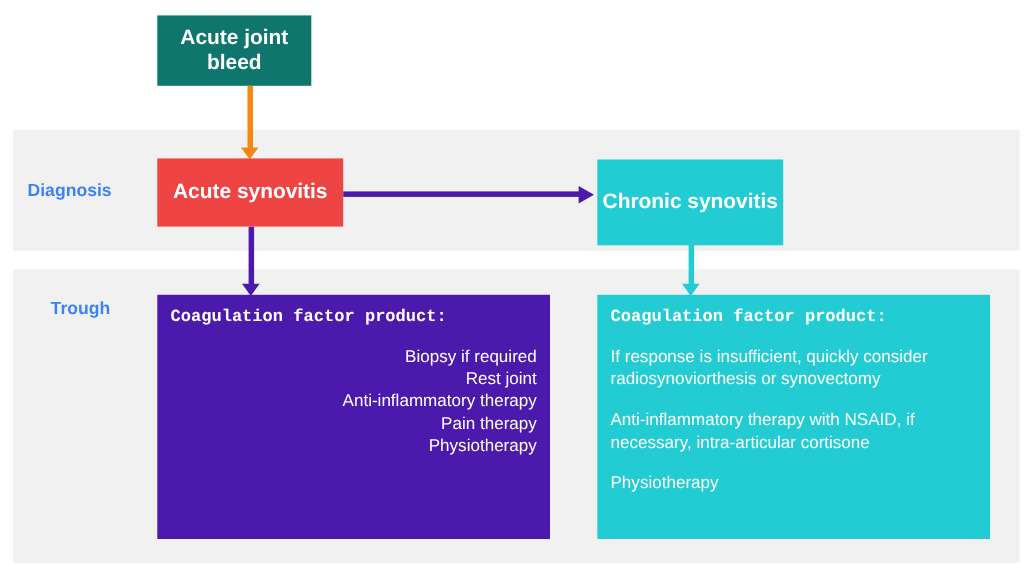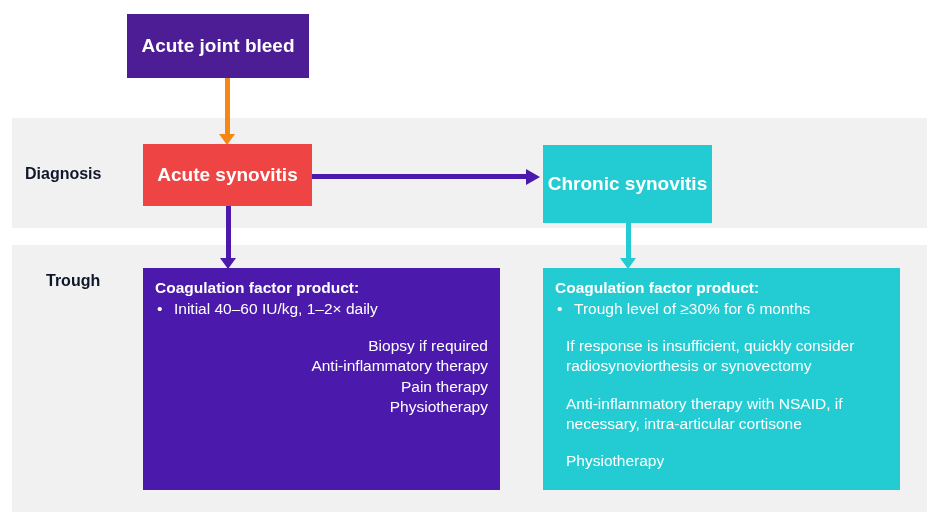--- a/index.html
+++ b/index.html
@@ -25,42 +25,42 @@
     background: #f1f1f1;
   }
   #band-diagnosis { left: 12px; top: 118px; width: 915px; height: 110px; }
   #band-therapy   { left: 12px; top: 245px; width: 915px; height: 267px; }
 
   
   .row-label {
     position: absolute;
     font-size: 16px;
     font-weight: bold;
-    color: #0f172a;
+    color: #3b82f6;
     white-space: nowrap;
   }
   #label-diagnosis { left: 25px; top: 165px; }
   #label-therapy   { left: 46px; top: 272px; }
 
   
   .node {
     position: absolute;
     box-sizing: border-box;
     display: flex;
     align-items: center;
     justify-content: center;
     text-align: center;
     color: #ffffff;
     font-weight: bold;
     font-size: 19px;
     line-height: 1.22;
   }
   #node-acute-joint-bleed {
-    left: 127px; top: 14px; width: 182px; height: 64px;
-    background: #4c1d95;
+    left: 143px; top: 14px; width: 140px; height: 64px;
+    background: #0f766e;
   }
   #node-acute-synovitis {
     left: 143px; top: 144px; width: 169px; height: 62px;
     background: #ef4444;
   }
   #node-chronic-synovitis {
     left: 543px; top: 145px; width: 169px; height: 78px;
     background: #23ccd3;
   }
 
@@ -77,39 +77,40 @@
     left: 143px; top: 268px; width: 357px; height: 222px;
     background: #4b19ac;
   }
   #panel-chronic-therapy {
     left: 543px; top: 268px; width: 357px; height: 222px;
     background: #23ccd3;
   }
   .panel .heading {
     font-weight: bold;
     margin: 0 0 1px 0;
+    font-family: Liberation Mono, monospace;
   }
   .panel ul {
     list-style: none;
     margin: 0;
     padding: 0;
   }
   .panel ul li {
     position: relative;
     padding-left: 19px;
     margin: 0;
   }
   .panel ul li::before {
     content: "\2022";
     position: absolute;
     left: 2px;
     top: 0;
   }
   .panel .para {
-    margin: 11px;
+    margin: 0;
   }
   .panel .gap-block { margin-top: 17px; }
   .panel .tight-line { margin: 0; text-align: right; }
 
   
   .conn-line {
     position: absolute;
   }
   .conn-head {
     position: absolute;
@@ -186,33 +187,30 @@
 
   <div class="node" id="node-acute-joint-bleed">Acute joint bleed</div>
 
   <div class="node" id="node-acute-synovitis">Acute synovitis</div>
 
   <div class="node" id="node-chronic-synovitis">Chronic synovitis</div>
 
   <div class="panel" id="panel-acute-therapy">
     <div class="heading">Coagulation factor product:</div>
     <ul>
-      <li>Initial 40–60 IU/kg, 1–2× daily</li>
     </ul>
     <div class="gap-block">
       <p class="para tight-line">Biopsy if required</p>
+      <p class="para tight-line">Rest joint</p>
       <p class="para tight-line">Anti-inflammatory therapy</p>
       <p class="para tight-line">Pain therapy</p>
       <p class="para tight-line">Physiotherapy</p>
     </div>
   </div>
 
   <div class="panel" id="panel-chronic-therapy">
     <div class="heading">Coagulation factor product:</div>
-    <ul>
-      <li>Trough level of ≥30% for 6 months</li>
-    </ul>
     <p class="para gap-block">If response is insufficient, quickly consider radiosynoviorthesis or synovectomy</p>
     <p class="para gap-block">Anti-inflammatory therapy with NSAID, if necessary, intra-articular cortisone</p>
     <p class="para gap-block">Physiotherapy</p>
   </div>
 
 </div>
 
 </body></html>

